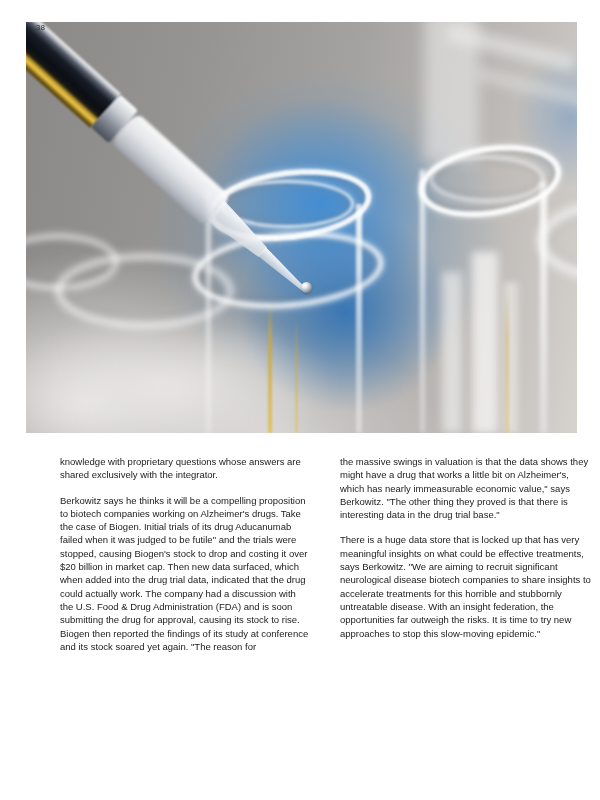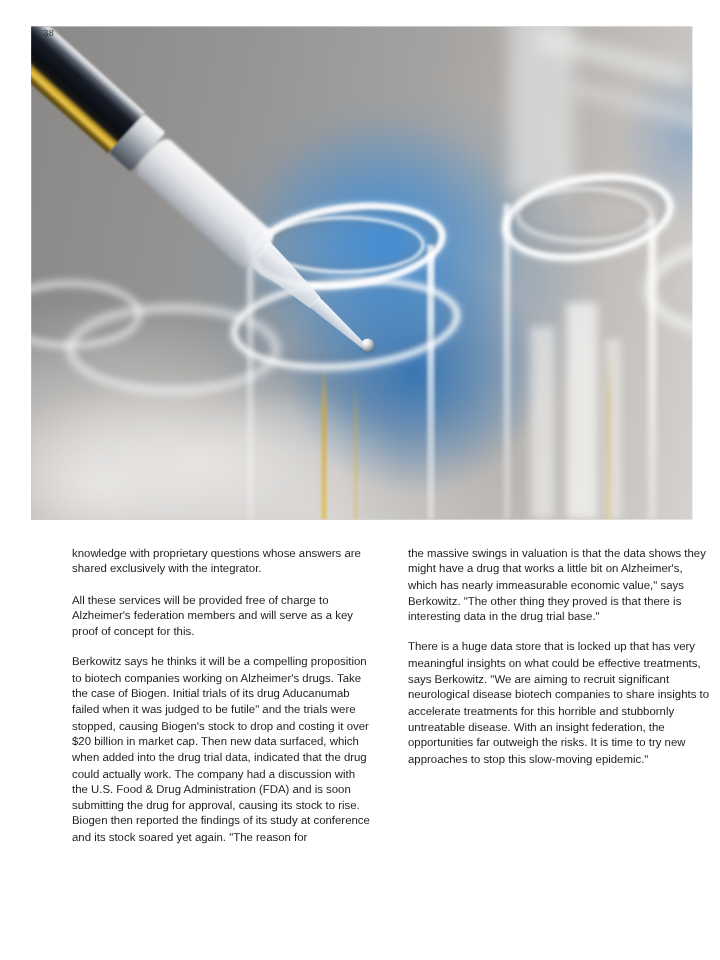--- a/index.html
+++ b/index.html
@@ -117,21 +117,20 @@
       <div class="pp-taper"></div>
       <div class="pp-tip"></div>
     </div>
     <div class="droplet"></div>
 
     <div class="page-number">38</div>
   </div>
 
   <div class="col col-left">
     <p>knowledge with proprietary questions whose answers are shared exclusively with the integrator.</p>
-    <p>All these services will be provided free of charge to Alzheimer's federation members and will serve as a key proof of concept for this.</p>
     <p>Berkowitz says he thinks it will be a compelling proposition to biotech companies working on Alzheimer's drugs. Take the case of Biogen. Initial trials of its drug Aducanumab failed when it was judged to be futile" and the trials were stopped, causing Biogen's stock to drop and costing it over $20 billion in market cap. Then new data surfaced, which when added into the drug trial data, indicated that the drug could actually work. The company had a discussion with the U.S. Food &amp; Drug Administration (FDA) and is soon submitting the drug for approval, causing its stock to rise. Biogen then reported the findings of its study at conference and its stock soared yet again. "The reason for</p>
   </div>
 
   <div class="col col-right">
     <p>the massive swings in valuation is that the data shows they might have a drug that works a little bit on Alzheimer's, which has nearly immeasurable economic value," says Berkowitz. "The other thing they proved is that there is interesting data in the drug trial base."</p>
     <p>There is a huge data store that is locked up that has very meaningful insights on what could be effective treatments, says Berkowitz. "We are aiming to recruit significant neurological disease biotech companies to share insights to accelerate treatments for this horrible and stubbornly untreatable disease. With an insight federation, the opportunities far outweigh the risks. It is time to try new approaches to stop this slow-moving epidemic."</p>
   </div>
 
 </div>
 

